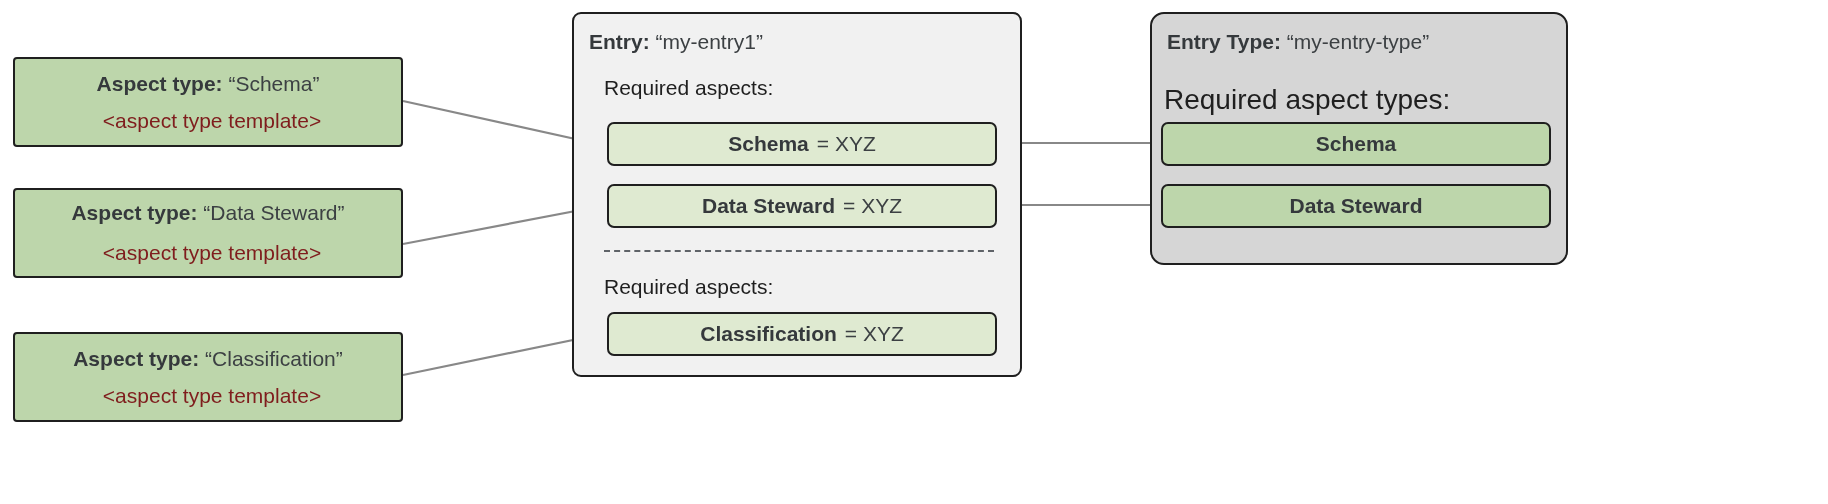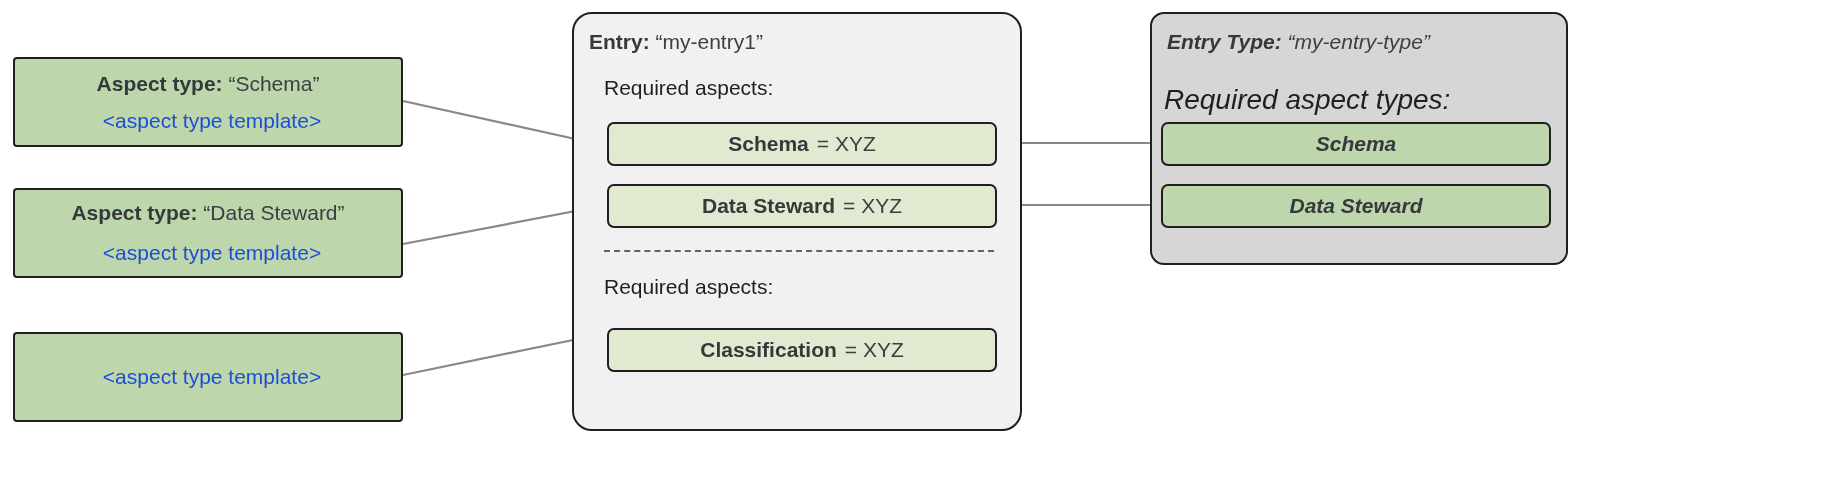--- a/index.html
+++ b/index.html
@@ -48,39 +48,39 @@
     font-size: 21px;
     color: #3c4043;
     white-space: nowrap;
   }
   .aspect-type-card .line1 b {
     font-weight: 700;
     color: #35393c;
   }
   .aspect-type-card .line2 {
     font-size: 21px;
-    color: #1d4ed8;
+    color: #7f1d1d;
     white-space: nowrap;
     margin-left: 8px;
   }
   #aspect-type-0 { top: 57px; }
   #aspect-type-1 { top: 188px; gap: 16px; }
   #aspect-type-2 { top: 332px; }
 
   
   #entry-panel {
     position: absolute;
     left: 572px;
     top: 12px;
     width: 450px;
-    height: 419px;
+    height: 365px;
     box-sizing: border-box;
     background: #f1f1f1;
     border: 2.5px solid #1f1f1f;
-    border-radius: 20px;
+    border-radius: 9px;
     z-index: 3;
   }
   #entry-panel .panel-title {
     position: absolute;
     left: 15px;
     top: 16px;
     font-size: 21px;
     color: #3c4043;
     white-space: nowrap;
   }
@@ -107,21 +107,21 @@
     display: flex;
     align-items: center;
     justify-content: center;
     font-size: 21px;
     color: #3c4043;
     white-space: nowrap;
   }
   .entry-aspect-box b { font-weight: 700; color: #35393c; }
   #entry-aspect-0 { top: 108px; }
   #entry-aspect-1 { top: 170px; }
-  #entry-aspect-2 { top: 314px; justify-content: center; }
+  #entry-aspect-2 { top: 298px; justify-content: center; }
 
   #entry-divider {
     position: absolute;
     left: 30px;
     top: 236px;
     width: 390px;
     height: 0;
     border-top: 2.5px dashed #5f6368;
   }
 
@@ -130,21 +130,20 @@
     position: absolute;
     left: 1150px;
     top: 12px;
     width: 418px;
     height: 253px;
     box-sizing: border-box;
     background: #d6d6d6;
     border: 2.5px solid #1f1f1f;
     border-radius: 14px;
     z-index: 3;
-    font-style: italic;
   }
   #entry-type-panel .panel-title {
     position: absolute;
     left: 15px;
     top: 16px;
     font-size: 21px;
     color: #3c4043;
     white-space: nowrap;
   }
   #entry-type-panel .panel-title b { font-weight: 700; color: #35393c; }
@@ -204,20 +203,24 @@
 
   <div class="aspect-type-card" id="aspect-type-1">
     <div class="line1">
       <b>Aspect type:</b>
       <span>“Data Steward”</span>
     </div>
     <div class="line2">&lt;aspect type template&gt;</div>
   </div>
 
   <div class="aspect-type-card" id="aspect-type-2">
+    <div class="line1">
+      <b>Aspect type:</b>
+      <span>“Classification”</span>
+    </div>
     <div class="line2">&lt;aspect type template&gt;</div>
   </div>
 
   <div id="entry-panel">
     <div class="panel-title">
       <b>Entry:</b>
       <span>“my-entry1”</span>
     </div>
 
     <div class="section-label" id="entry-required-label">Required aspects:</div>

